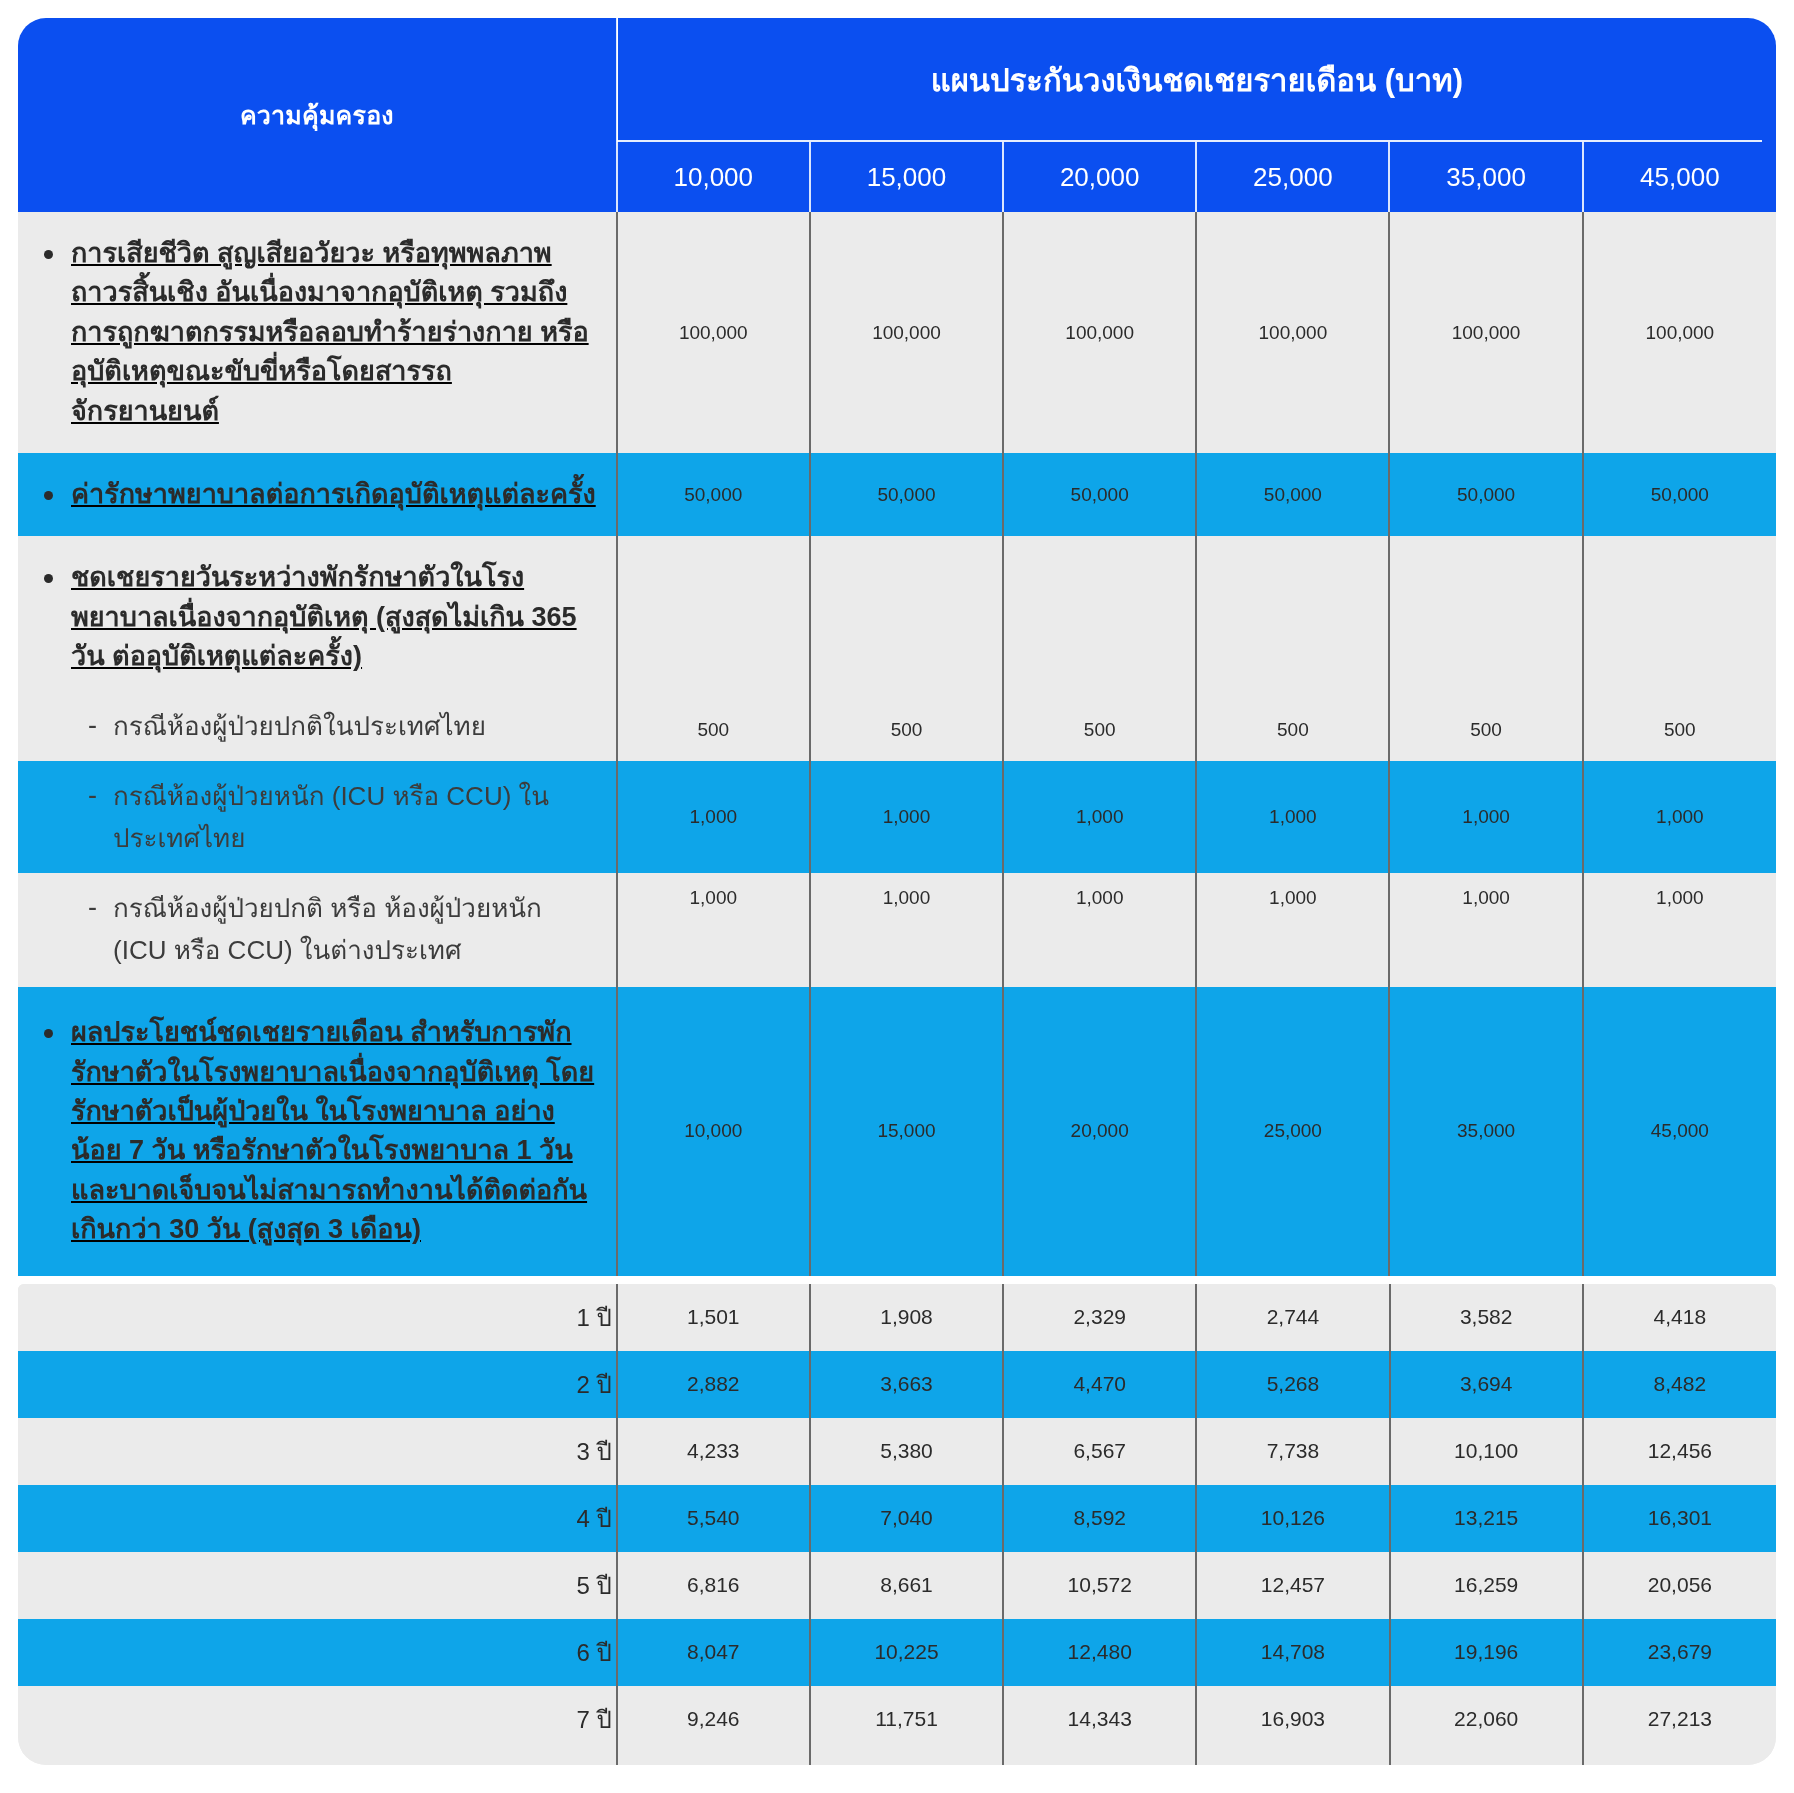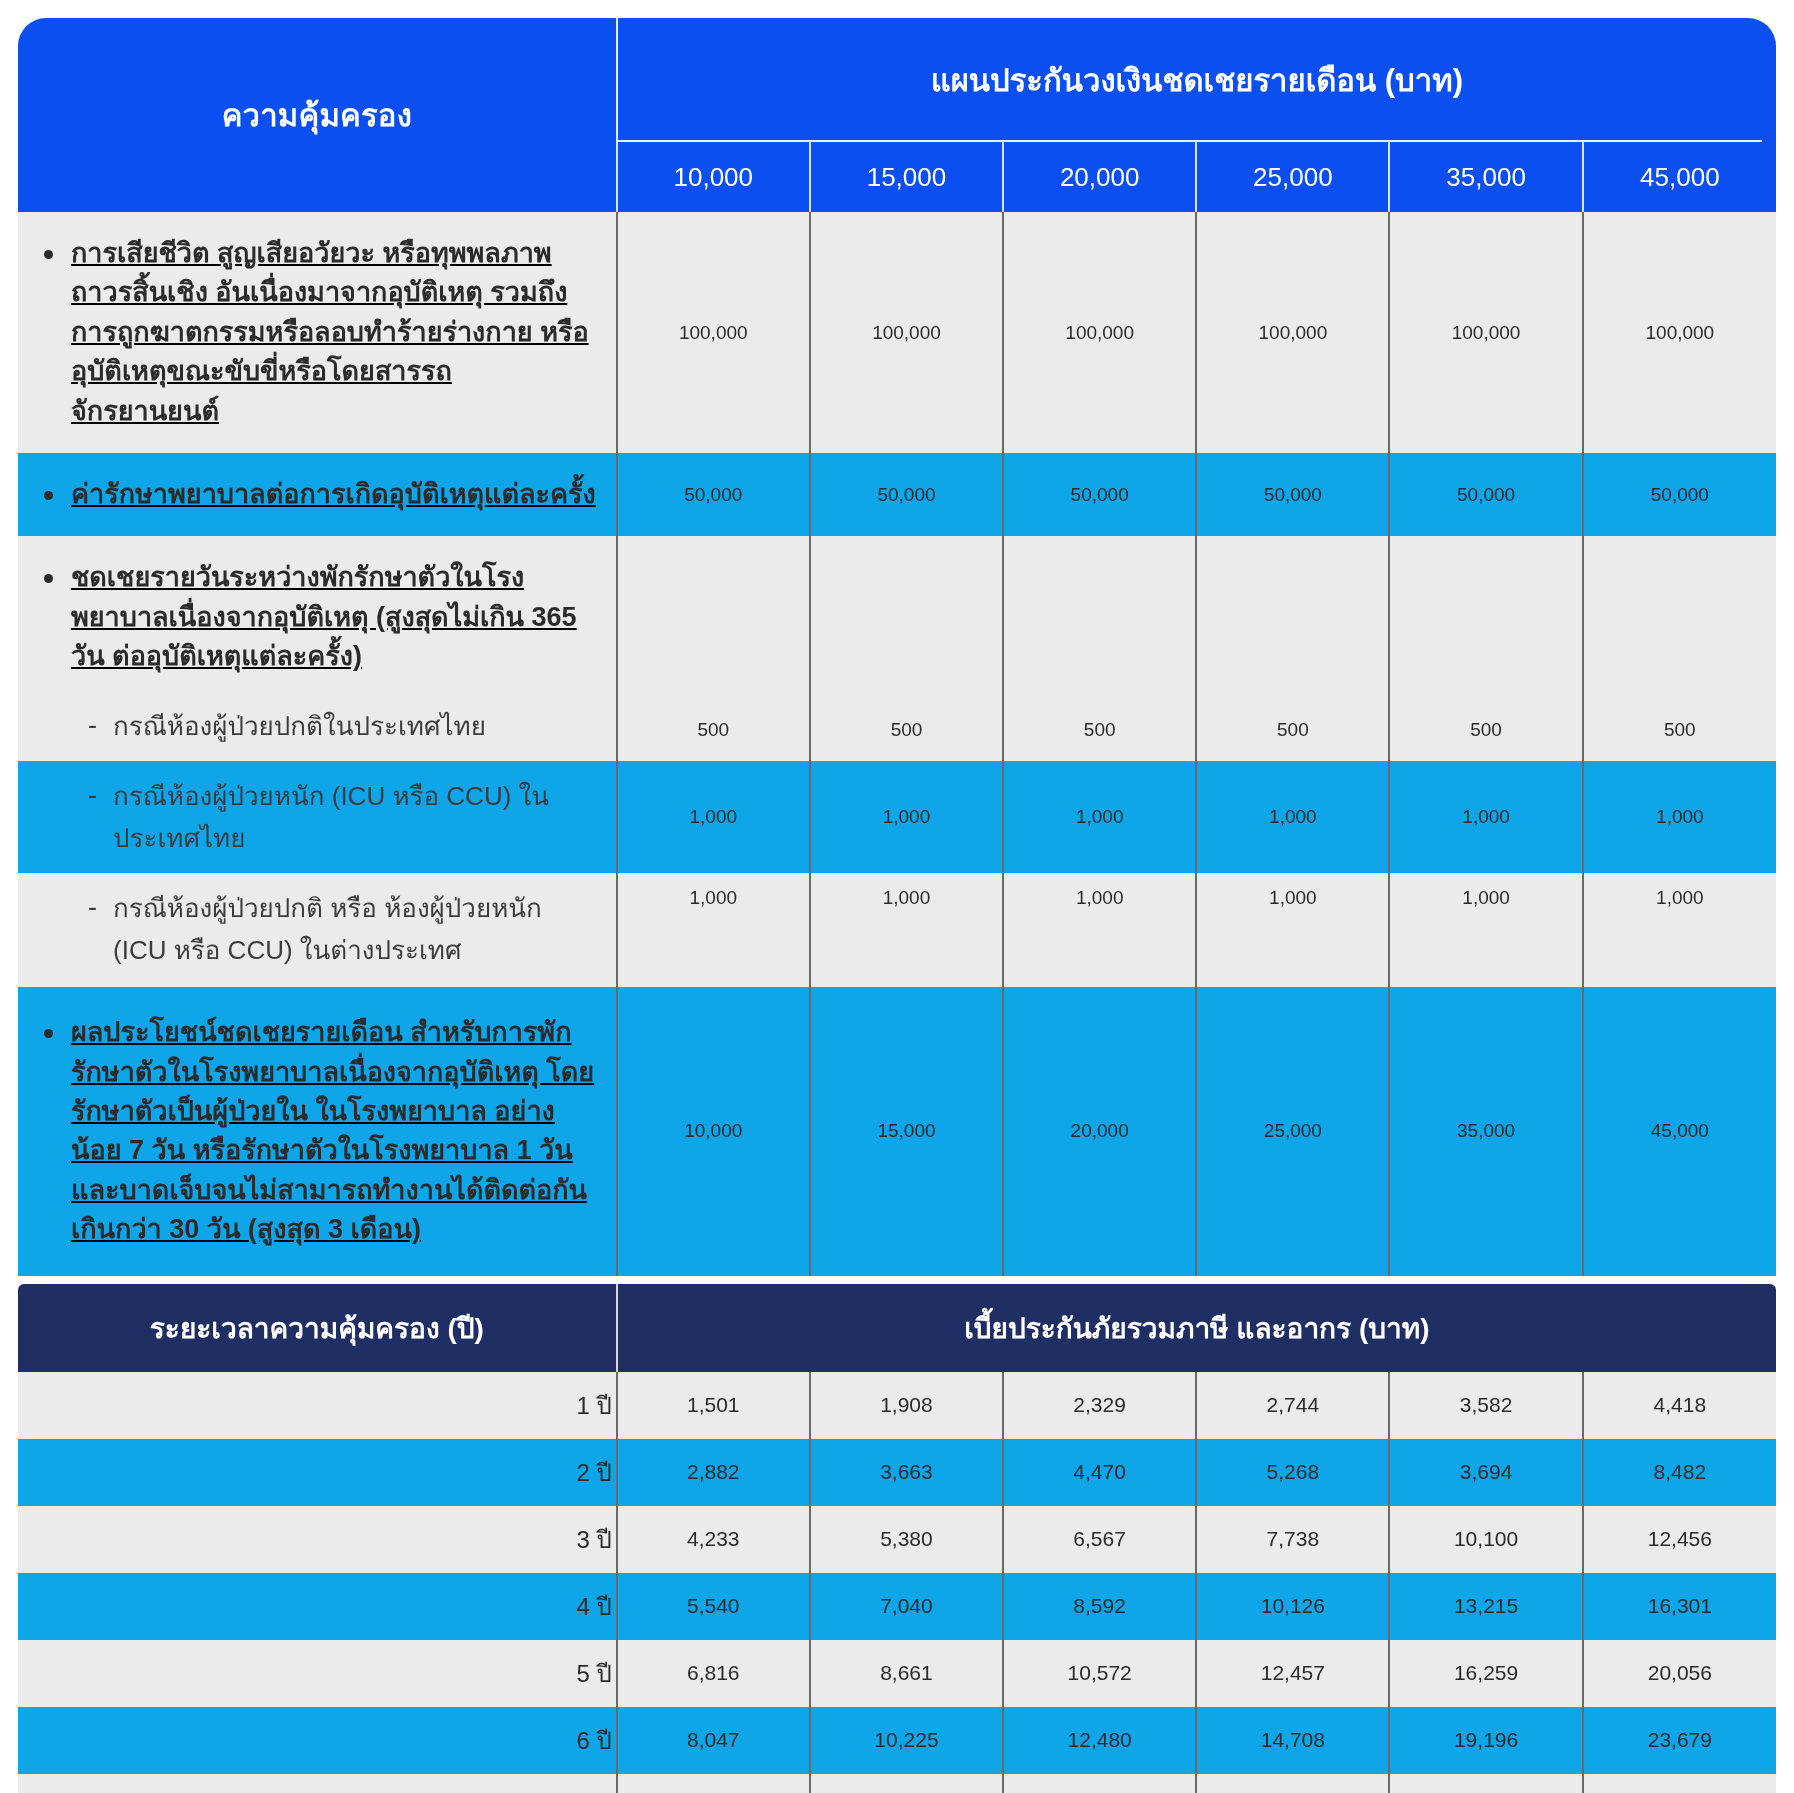--- a/index.html
+++ b/index.html
@@ -39,21 +39,21 @@
   
   col.c-label { width: 598px; }
   col.c-plan  { width: 193px; }
 
   
   .hdr-blue {
     background: #0b4ff0;
     color: #ffffff;
   }
   .hdr-blue .hdr-coverage {
-    font-size: 31px;
+    font-size: 25px;
     font-weight: 700;
     text-align: center;
     vertical-align: middle;
     padding: 12px;
     height: 182px;
     letter-spacing: .2px;
   }
   .hdr-blue .hdr-plan-title {
     font-size: 31px;
     font-weight: 700;
@@ -328,24 +328,20 @@
         <col class="c-label">
           <col class="c-plan">
           <col class="c-plan">
           <col class="c-plan">
         <col class="c-plan">
           <col class="c-plan">
           <col class="c-plan">
       </colgroup>
 
       <tbody>
-          <tr class="hdr-navy">
-        <td>ระยะเวลาความคุ้มครอง (ปี)</td>
-        <td class="sep" colspan="6">เบี้ยประกันภัยรวมภาษี และอากร (บาท)</td>
-      </tr>
 
       <tr class="zebra-a">
         <td class="year-cell">1 ปี</td>
         <td class="prem-cell">1,501</td>
         <td class="prem-cell">1,908</td>
         <td class="prem-cell">2,329</td>
         <td class="prem-cell">2,744</td>
         <td class="prem-cell">3,582</td>
         <td class="prem-cell">4,418</td>
       </tr>

